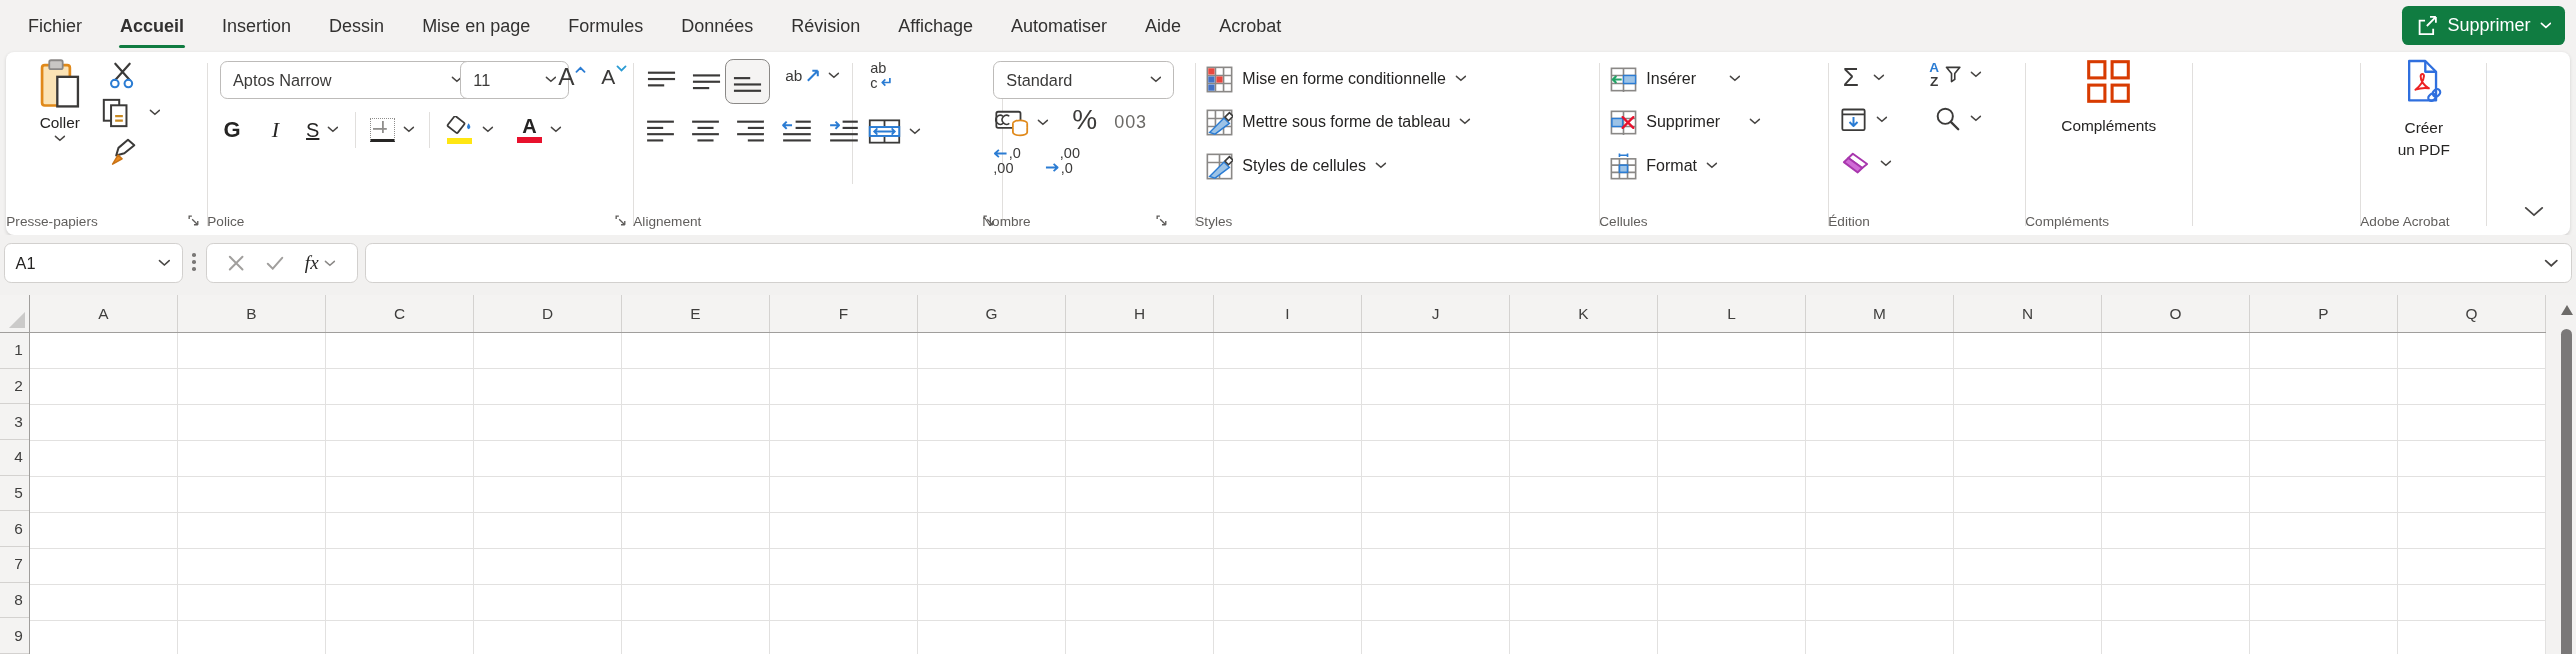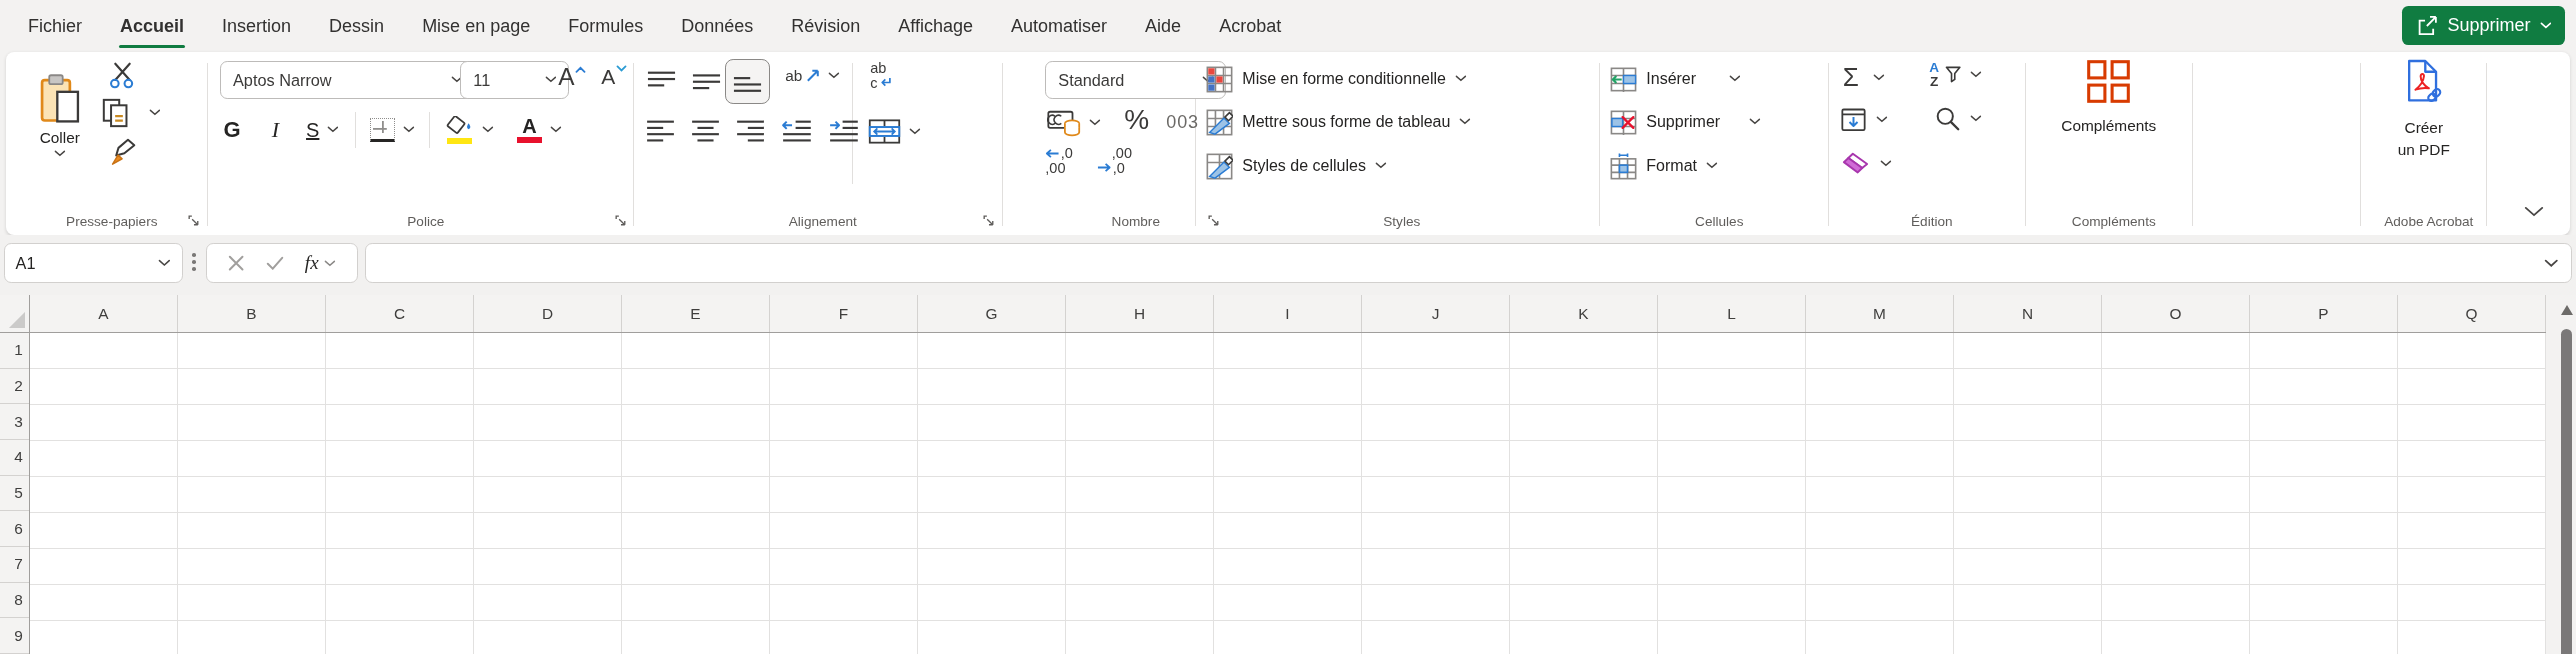--- a/index.html
+++ b/index.html
@@ -14,28 +14,28 @@
   .tabbar-right{position:absolute;right:11px;top:6.3px;display:flex;gap:12.7px;align-items:center;}
   .btn-comments{display:flex;align-items:center;gap:10px;height:39px;padding:0 15.4px;background:#fdfdfd;
      border:1.4px solid #868686;border-radius:6.3px;font-size:18px;color:#252423;font-family:inherit;}
   .btn-share{display:flex;align-items:center;gap:9px;height:39px;padding:0 13.6px;background:#107C41;color:#fff;
      border:none;border-radius:6.3px;font-size:18px;font-family:inherit;}
 
   
   .ribbon{position:absolute;left:6.3px;right:6.3px;top:52px;height:183px;background:#fff;border-radius:8.1px;
      box-shadow:0 1.4px 3.6px rgba(0,0,0,.14);}
   .group{position:absolute;top:0;height:100%;}
-  .glabel{position:absolute;bottom:6.3px;left:0;right:0;text-align:center;font-size:13.6px;color:#605e5c;white-space:nowrap;padding-left:10px;}
+  .glabel{position:absolute;bottom:6.3px;left:0;right:0;font-size:13.6px;color:#605e5c;white-space:nowrap;}
   .gdiv{position:absolute;top:11px;bottom:9px;width:0.9px;background:#e1dfdd;}
   .launcher{position:absolute;bottom:6.3px;right:6.3px;}
   .chv{flex:0 0 auto;}
   .ibtn{display:inline-flex;align-items:center;gap:6.3px;background:none;border:none;padding:0;font-family:inherit;}
 
   
-  .paste-btn{position:absolute;left:14.5px;top:20px;width:78px;display:flex;flex-direction:column;align-items:center;gap:3.6px;background:none;border:none;font-family:inherit;}
+  .paste-btn{position:absolute;left:14.5px;top:5px;width:78px;display:flex;flex-direction:column;align-items:center;gap:3.6px;background:none;border:none;font-family:inherit;}
   .paste-btn .bb-label{font-size:15.4px;color:#252423;}
   .mini-col{position:absolute;left:96px;top:9px;display:flex;flex-direction:column;gap:9px;align-items:flex-start;}
 
   
   .selbox{position:absolute;height:36px;background:#fff;border:1.4px solid #bdbbb9;border-radius:7.2px;
      display:flex;align-items:center;padding:0 12px;font-size:16.3px;color:#3b3a39;}
   .selbox .sel-txt{flex:1;white-space:nowrap;overflow:hidden;}
   .fmt-row{position:absolute;display:flex;align-items:center;}
   .glyph-btn{display:inline-flex;align-items:center;justify-content:center;background:none;border:none;padding:0;font-family:inherit;}
   .bold-g{font-size:22px;font-weight:bold;color:#252423;}
@@ -388,21 +388,21 @@
         <svg width="15.4" height="15.4" viewBox="0 0 17 17">
           <g fill="none" stroke="#5f5d5b" stroke-width="1.5">
               <path d="M3.5 6.5 V3.5 H6.5"></path>
               <path d="M6.8 6.8 L13 13"></path>
               <path d="M13 13 V8.8 M13 13 H8.8"></path>
             </g>
         </svg>
       </button>
     </div>
 
-    <div class="group" style="left:1028px;width:193px">
+    <div class="group" style="left:976px;width:193px">
       <div class="selbox" style="left:11px;top:9px;width:155px">
         <span class="sel-txt">Standard</span>
         <svg class="chv" width="11.8" height="7.2" viewBox="0 0 13 8">
             <path d="M1.5 1.5 L6.5 6 L11.5 1.5" fill="none" stroke="#484644" stroke-width="1.6" stroke-linecap="round"></path>
           </svg>
       </div>
       <button class="glyph-btn" style="position:absolute;left:12.7px;top:56px;gap:8.1px">
         <svg width="34" height="29" viewBox="0 0 38 32">
           <rect x="1.5" y="4" width="27" height="18" rx="2" fill="#fff" stroke="#3b3a39" stroke-width="2"></rect>
           <path d="M9 9 a5 5 0 1 0 0 8 M16 9 a5 5 0 1 0 0 8" fill="none" stroke="#3b3a39" stroke-width="1.7"></path>

